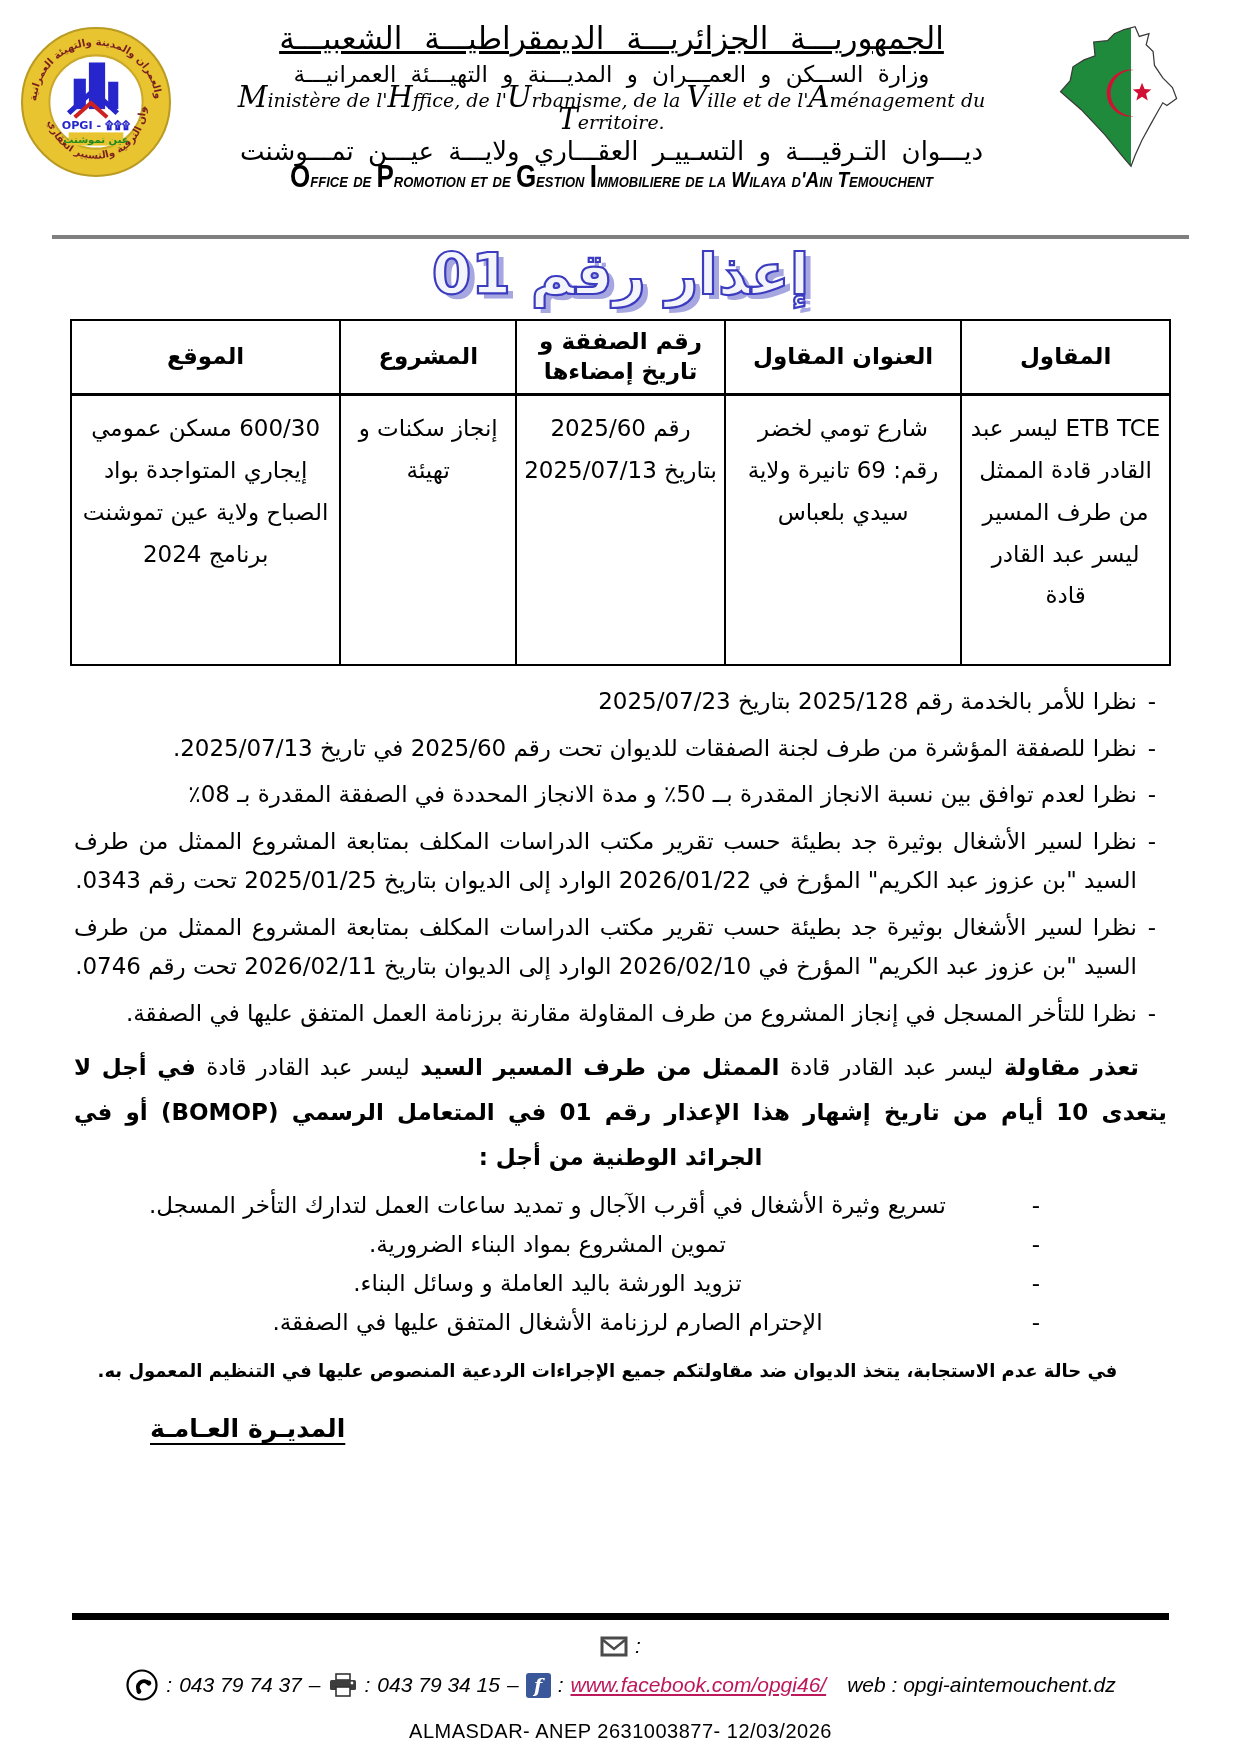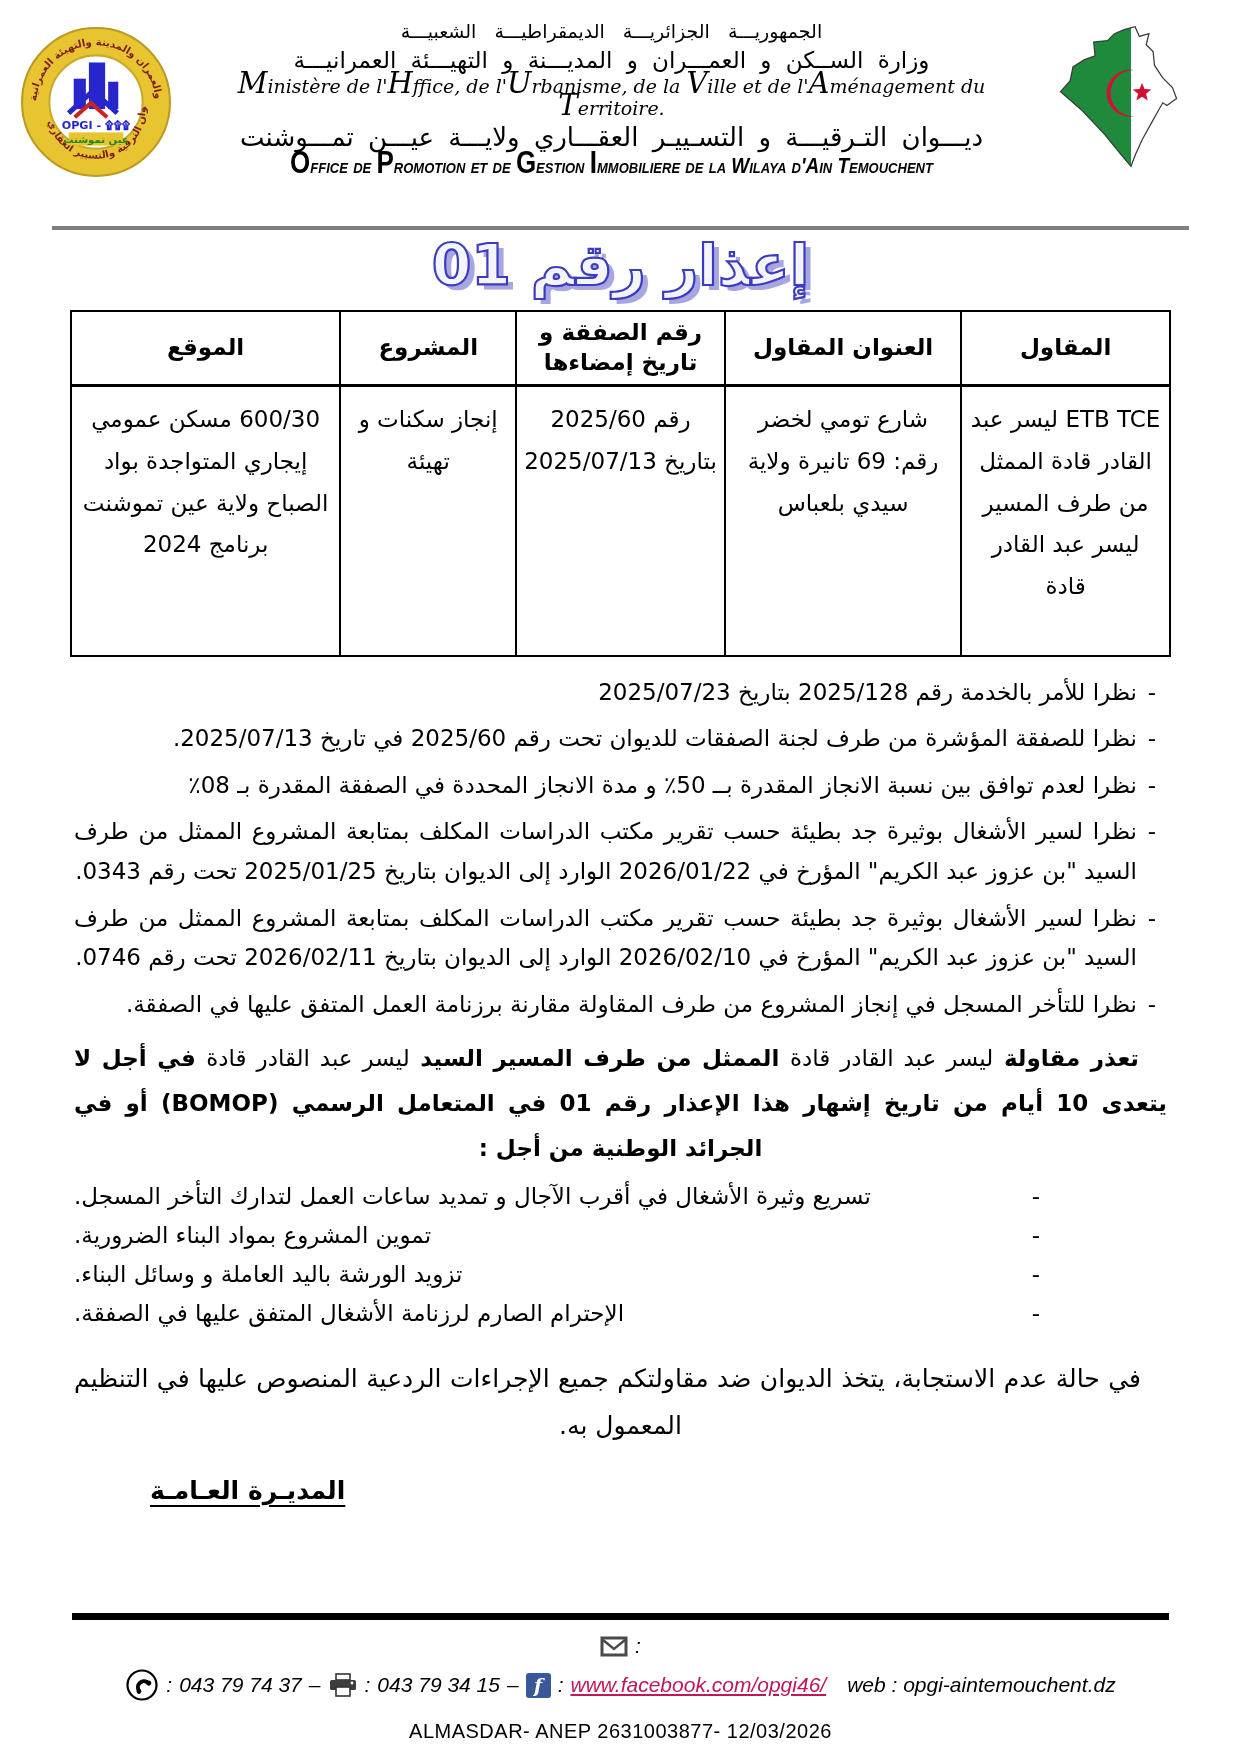--- a/index.html
+++ b/index.html
@@ -4,21 +4,21 @@
 <style>
   html,body{margin:0;padding:0;background:#fff;}
   .page{width:1241px;height:1755px;position:relative;background:#fff;color:#000;
         font-family:"DejaVu Sans",sans-serif;box-sizing:border-box;overflow:hidden;}
 
   
   .header{display:flex;align-items:flex-start;padding:20px 24px 0 20px;}
   .logo-opgi{flex:0 0 158px;padding-top:6px;}
   .header-center{flex:1;text-align:center;padding:0 4px;}
   .logo-algeria{flex:0 0 172px;padding-top:4px;text-align:center;}
-  .h-republic-ar{font-size:19px;direction:rtl;word-spacing:12px;line-height:1.2;}
+  .h-republic-ar{font-size:31px;direction:rtl;word-spacing:12px;line-height:1.2;text-decoration:underline;}
   .h-republic-fr{font-size:24px;font-style:italic;font-family:"Liberation Sans",sans-serif;margin-top:1px;}
   .h-ministry-ar{font-size:23px;direction:rtl;word-spacing:7px;margin-top:4px;}
   .h-ministry-fr{font-size:19px;font-style:italic;font-family:"DejaVu Serif",serif;margin-top:2px;}
   .h-ministry-fr .seg-big{font-size:29px;line-height:0;}
   .h-office-ar{font-size:26px;font-weight:normal;direction:rtl;word-spacing:6px;margin-top:3px;}
   .h-office-fr{font-size:19px;font-weight:bold;font-style:italic;font-variant:small-caps;
                font-family:"Liberation Sans",sans-serif;margin-top:3px;transform:scaleY(1.18);}
   .h-office-fr .seg-big{font-size:26px;line-height:0;font-style:normal;}
 
   .divider{height:4px;background:#7f7f7f;margin:44px 52px 0;}
@@ -43,24 +43,24 @@
   .seg-bold{font-weight:normal;}
 
   
   .closing{margin:12px 74px 0;direction:rtl;font-size:23px;font-weight:bold;line-height:1.95;
            text-align:justify;text-align-last:center;text-indent:28px;}
 
   
   .demands{margin:8px 190px 0 74px;direction:rtl;}
   .demand{display:flex;font-size:23px;line-height:1.52;margin-bottom:4px;}
   .demand .dash{flex:0 0 30px;text-align:center;}
-  .demand .dtxt{flex:1;text-align:left;}
-
-  
-  .warning{margin:24px 74px 0;direction:rtl;font-size:25px;font-weight:normal;line-height:1.9;
+  .demand .dtxt{flex:1;text-align:center;}
+
+  
+  .warning{margin:14px 74px 0;direction:rtl;font-size:18px;font-weight:bold;line-height:1.9;
            text-align:justify;text-align-last:center;text-indent:26px;}
 
   
   .signature{margin-top:26px;padding-left:150px;font-size:25px;font-weight:bold;direction:rtl;text-align:left;}
   .signature span{text-decoration:underline;text-decoration-thickness:2px;text-underline-offset:6px;}
 
   
   .footer{position:absolute;left:0;right:0;bottom:12px;}
   .footer-bar{height:7px;background:#000;margin:0 72px 14px;}
   .addr-line,.contact-line{display:flex;align-items:center;justify-content:center;gap:7px;

